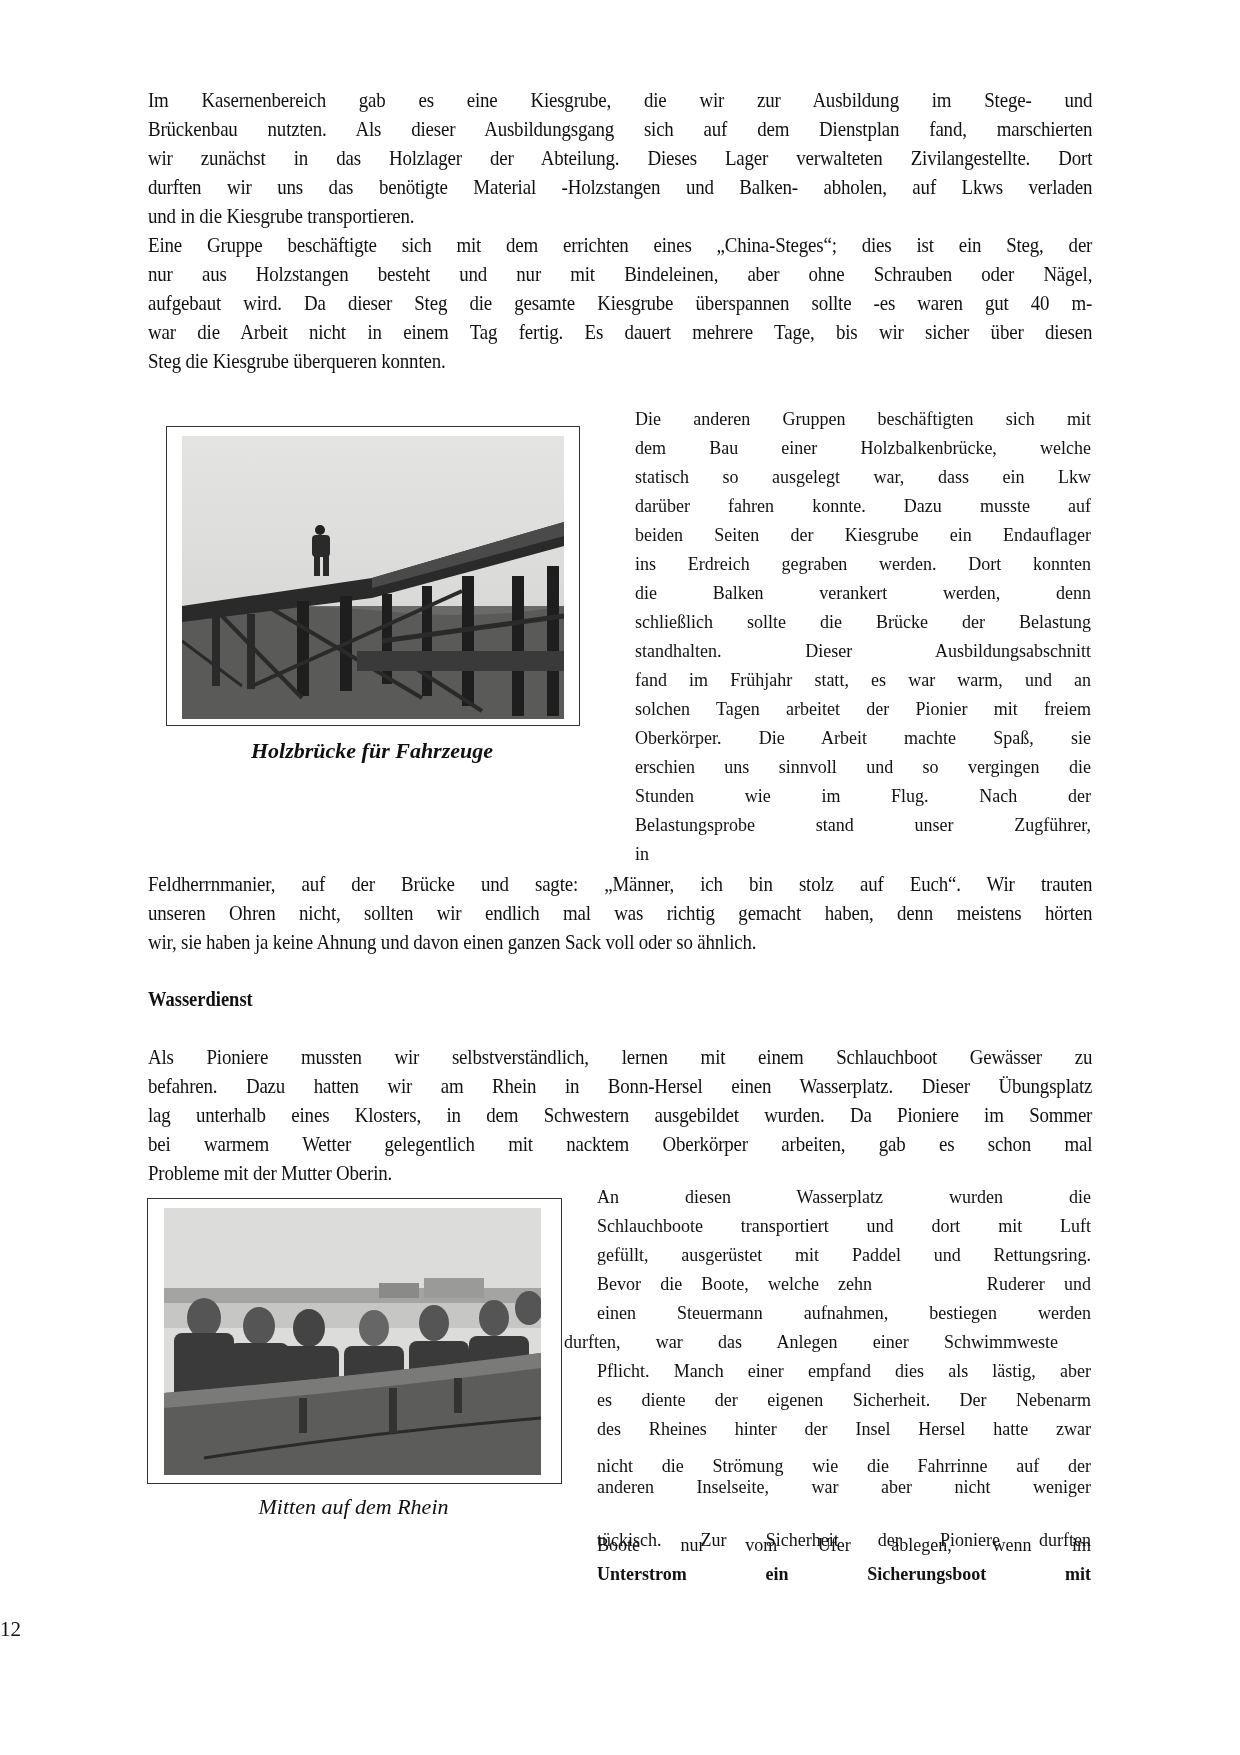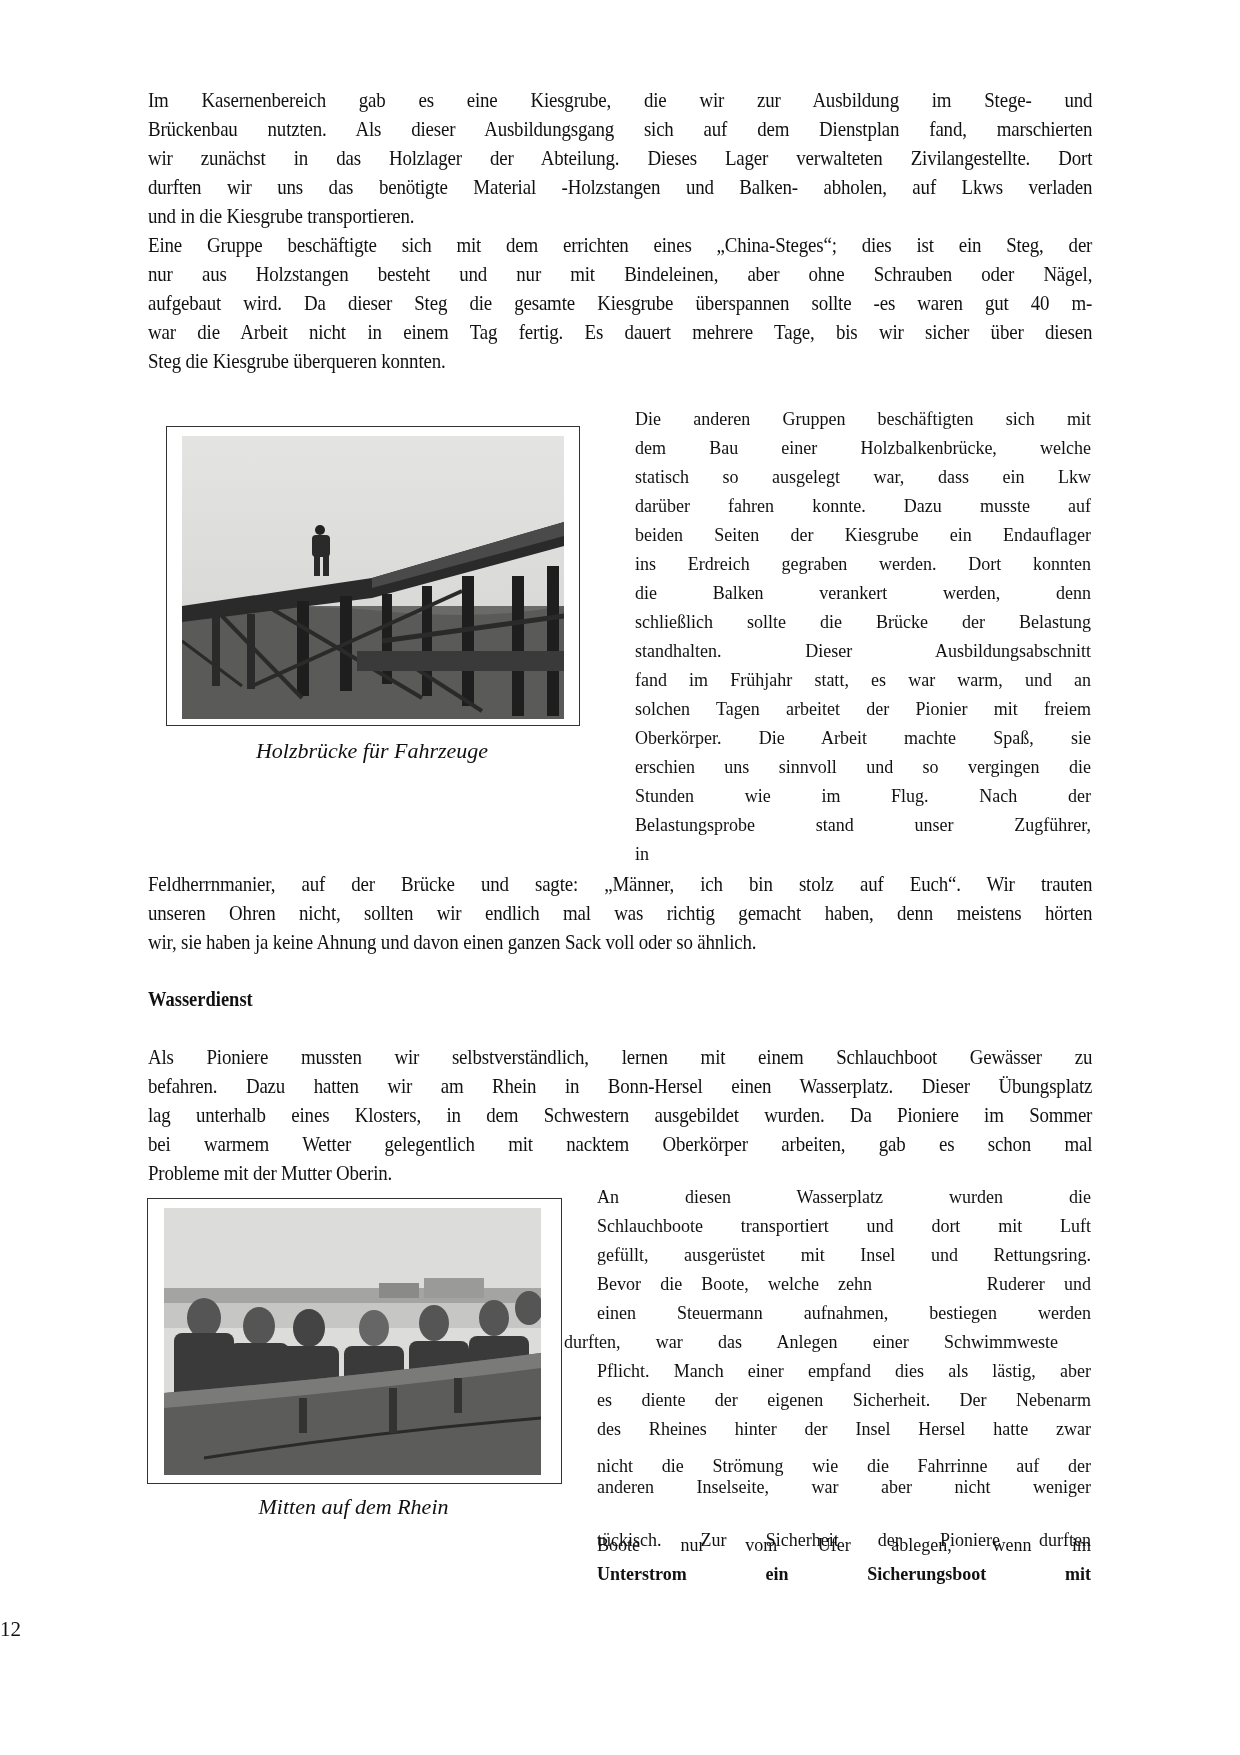--- a/index.html
+++ b/index.html
@@ -64,21 +64,21 @@
       <line x1="0" y1="205" x2="60" y2="250" stroke="#2a2a2a" stroke-width="3"></line>
       <rect x="175" y="215" width="207" height="20" fill="#3a3a3a"></rect>
 
       <circle cx="138" cy="94" r="5" fill="#222"></circle>
       <rect x="130" y="99" width="18" height="22" rx="4" fill="#2a2a2a"></rect>
       <rect x="132" y="120" width="6" height="20" fill="#2a2a2a"></rect>
       <rect x="141" y="120" width="6" height="20" fill="#2a2a2a"></rect>
     </svg>
   </div>
 </div>
-<div class="caption" style="left:166px; top:738px; width:412px;">Holzbrücke für Fahrzeuge</div>
+<div class="caption" style="left:166px; top:738px; width:412px;font-weight:bold;">Holzbrücke für Fahrzeuge</div>
 
 <div>
   <div class="col-line" style="left:635px; top:405px; width:456px;">Die anderen Gruppen beschäftigten sich mit</div>
   <div class="col-line" style="left:635px; top:434px; width:456px;">dem Bau einer Holzbalkenbrücke, welche</div>
   <div class="col-line" style="left:635px; top:463px; width:456px;">statisch so ausgelegt war, dass ein Lkw</div>
   <div class="col-line" style="left:635px; top:492px; width:456px;">darüber fahren konnte. Dazu musste auf</div>
   <div class="col-line" style="left:635px; top:521px; width:456px;">beiden Seiten der Kiesgrube ein Endauflager</div>
   <div class="col-line" style="left:635px; top:550px; width:456px;">ins Erdreich gegraben werden. Dort konnten</div>
   <div class="col-line" style="left:635px; top:579px; width:456px;">die Balken verankert werden, denn</div>
   <div class="col-line" style="left:635px; top:608px; width:456px;">schließlich sollte die Brücke der Belastung</div>
@@ -140,21 +140,21 @@
       <rect x="225" y="180" width="8" height="45" fill="#333"></rect>
       <rect x="290" y="170" width="8" height="35" fill="#333"></rect>
     </svg>
   </div>
 </div>
 <div class="caption" style="left:147px; top:1494px; width:413px;">Mitten auf dem Rhein</div>
 
 <div>
   <div class="col-line" style="left:597px; top:1183px; width:494px;">An diesen Wasserplatz wurden die</div>
   <div class="col-line" style="left:597px; top:1212px; width:494px;">Schlauchboote transportiert und dort mit Luft</div>
-  <div class="col-line" style="left:597px; top:1241px; width:494px;">gefüllt, ausgerüstet mit Insel und Rettungsring.</div>
+  <div class="col-line" style="left:597px; top:1241px; width:494px;">gefüllt, ausgerüstet mit Paddel und Rettungsring.</div>
   <div class="col-line" style="left:597px; top:1270px; width:494px; white-space:pre;">Bevor die Boote, welche zehn      Ruderer und</div>
   <div class="col-line" style="left:597px; top:1299px; width:494px;">einen Steuermann aufnahmen, bestiegen werden</div>
   <div class="col-line" style="left:564px; top:1328px; width:494px;">durften, war das Anlegen einer Schwimmweste</div>
   <div class="col-line" style="left:597px; top:1357px; width:494px;">Pflicht. Manch einer empfand dies als lästig, aber</div>
   <div class="col-line" style="left:597px; top:1386px; width:494px;">es diente der eigenen Sicherheit. Der Nebenarm</div>
   <div class="col-line" style="left:597px; top:1415px; width:494px;">des Rheines hinter der Insel Hersel hatte zwar</div>
   <div class="col-line" style="left:597px; top:1444px; width:494px;margin-top:8px;">nicht die Strömung wie die Fahrrinne auf der</div>
   <div class="col-line" style="left:597px; top:1473px; width:494px;">anderen Inselseite, war aber nicht weniger</div>
   <div class="col-line" style="left:597px; top:1526px; width:494px;">tückisch. Zur Sicherheit der Pioniere durften</div>
   <div class="col-line" style="left:597px; top:1531px; width:494px;">Boote nur vom Ufer ablegen, wenn im</div>

